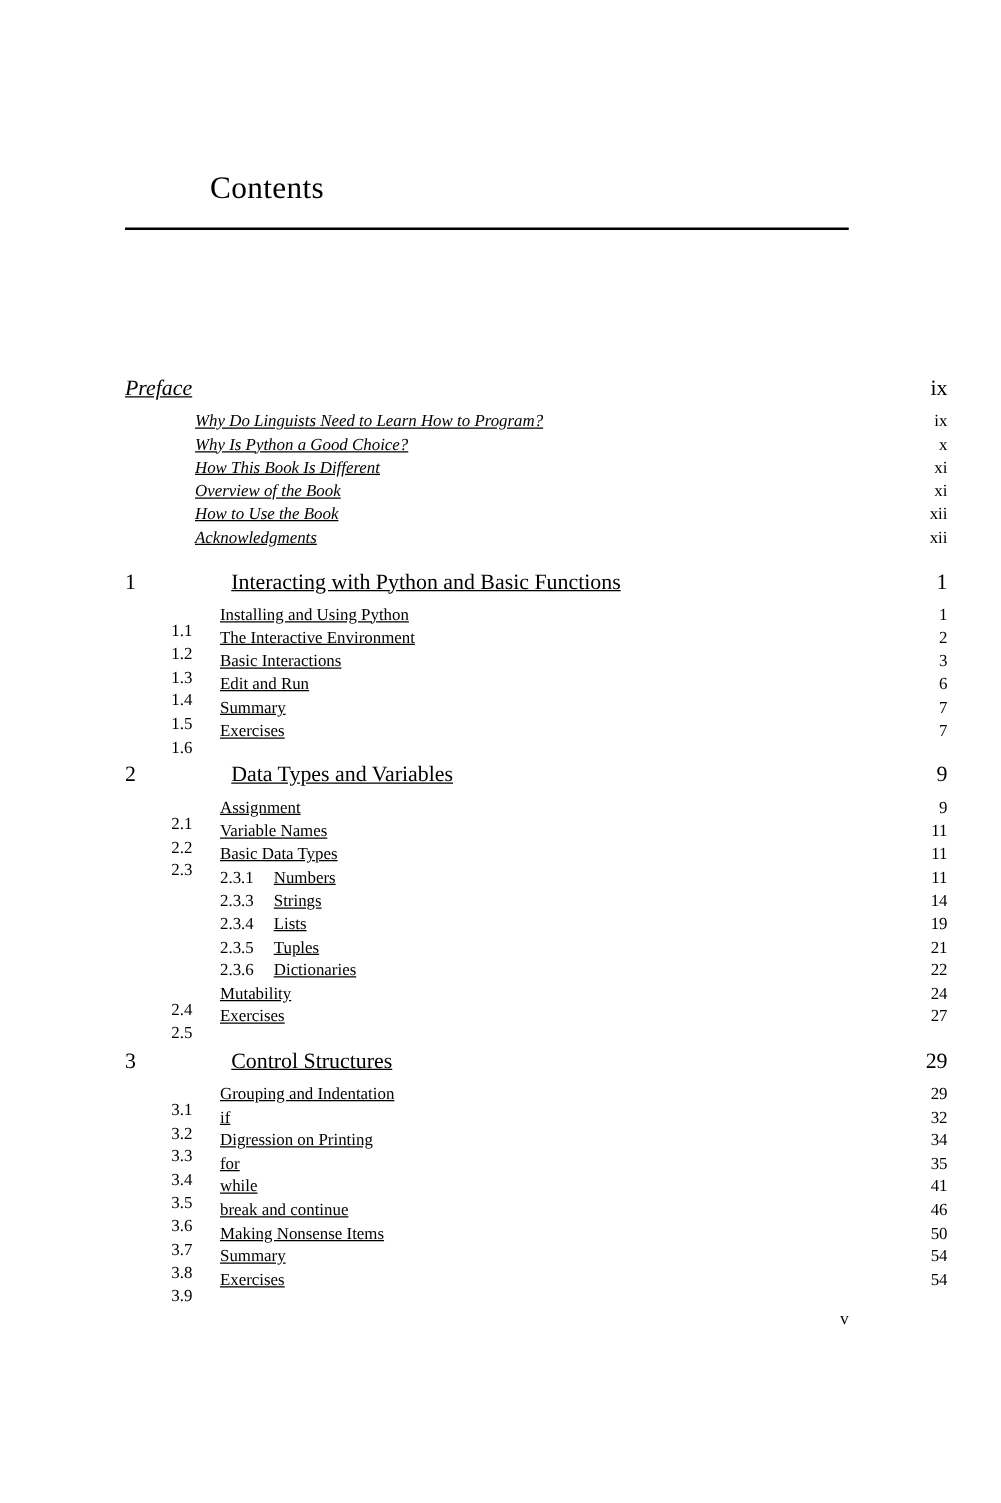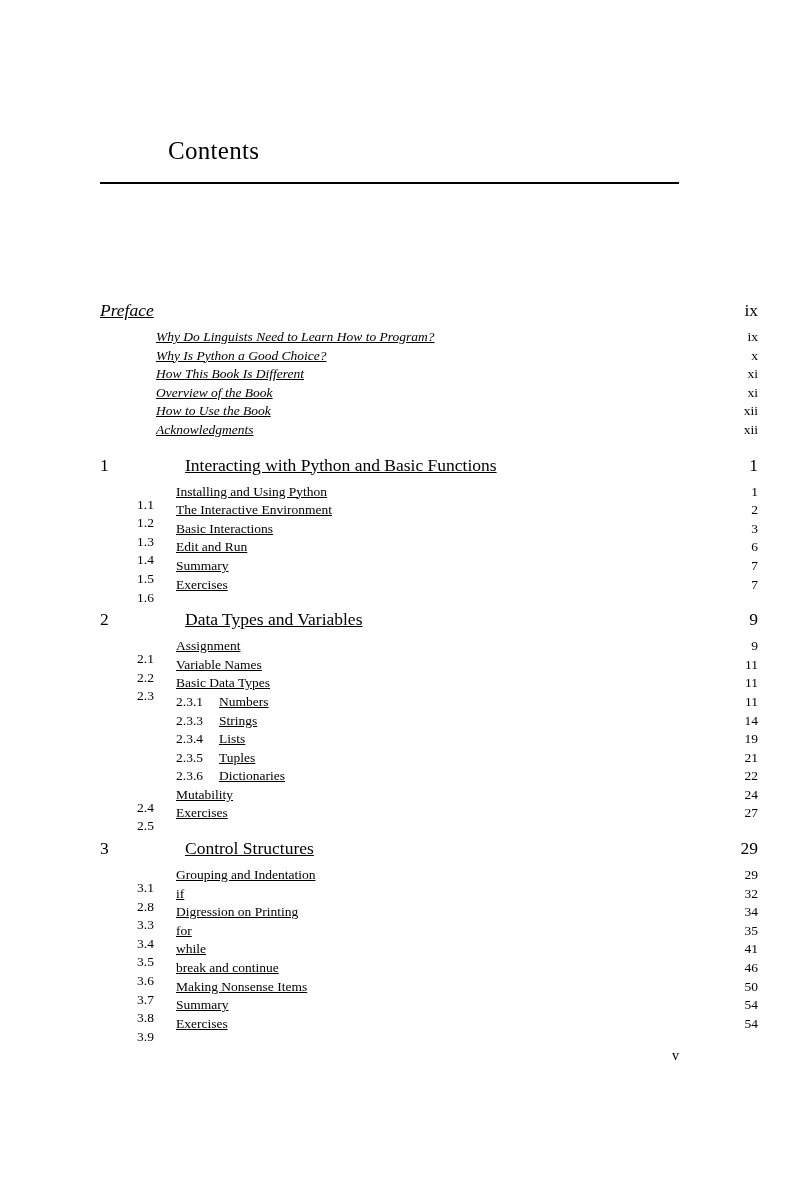--- a/index.html
+++ b/index.html
@@ -278,21 +278,21 @@
           <span class="num">3</span>
           <span class="label">Control Structures</span>
           <span class="page">29</span>
         </div>
         <div class="entry section">
           <span class="num">3.1</span>
           <span class="label">Grouping and Indentation</span>
           <span class="page">29</span>
         </div>
         <div class="entry section">
-          <span class="num">2.8</span>
+          <span class="num">3.2</span>
           <span class="label">if</span>
           <span class="page">32</span>
         </div>
         <div class="entry section">
           <span class="num">3.3</span>
           <span class="label">Digression on Printing</span>
           <span class="page">34</span>
         </div>
         <div class="entry section">
           <span class="num">3.4</span>

